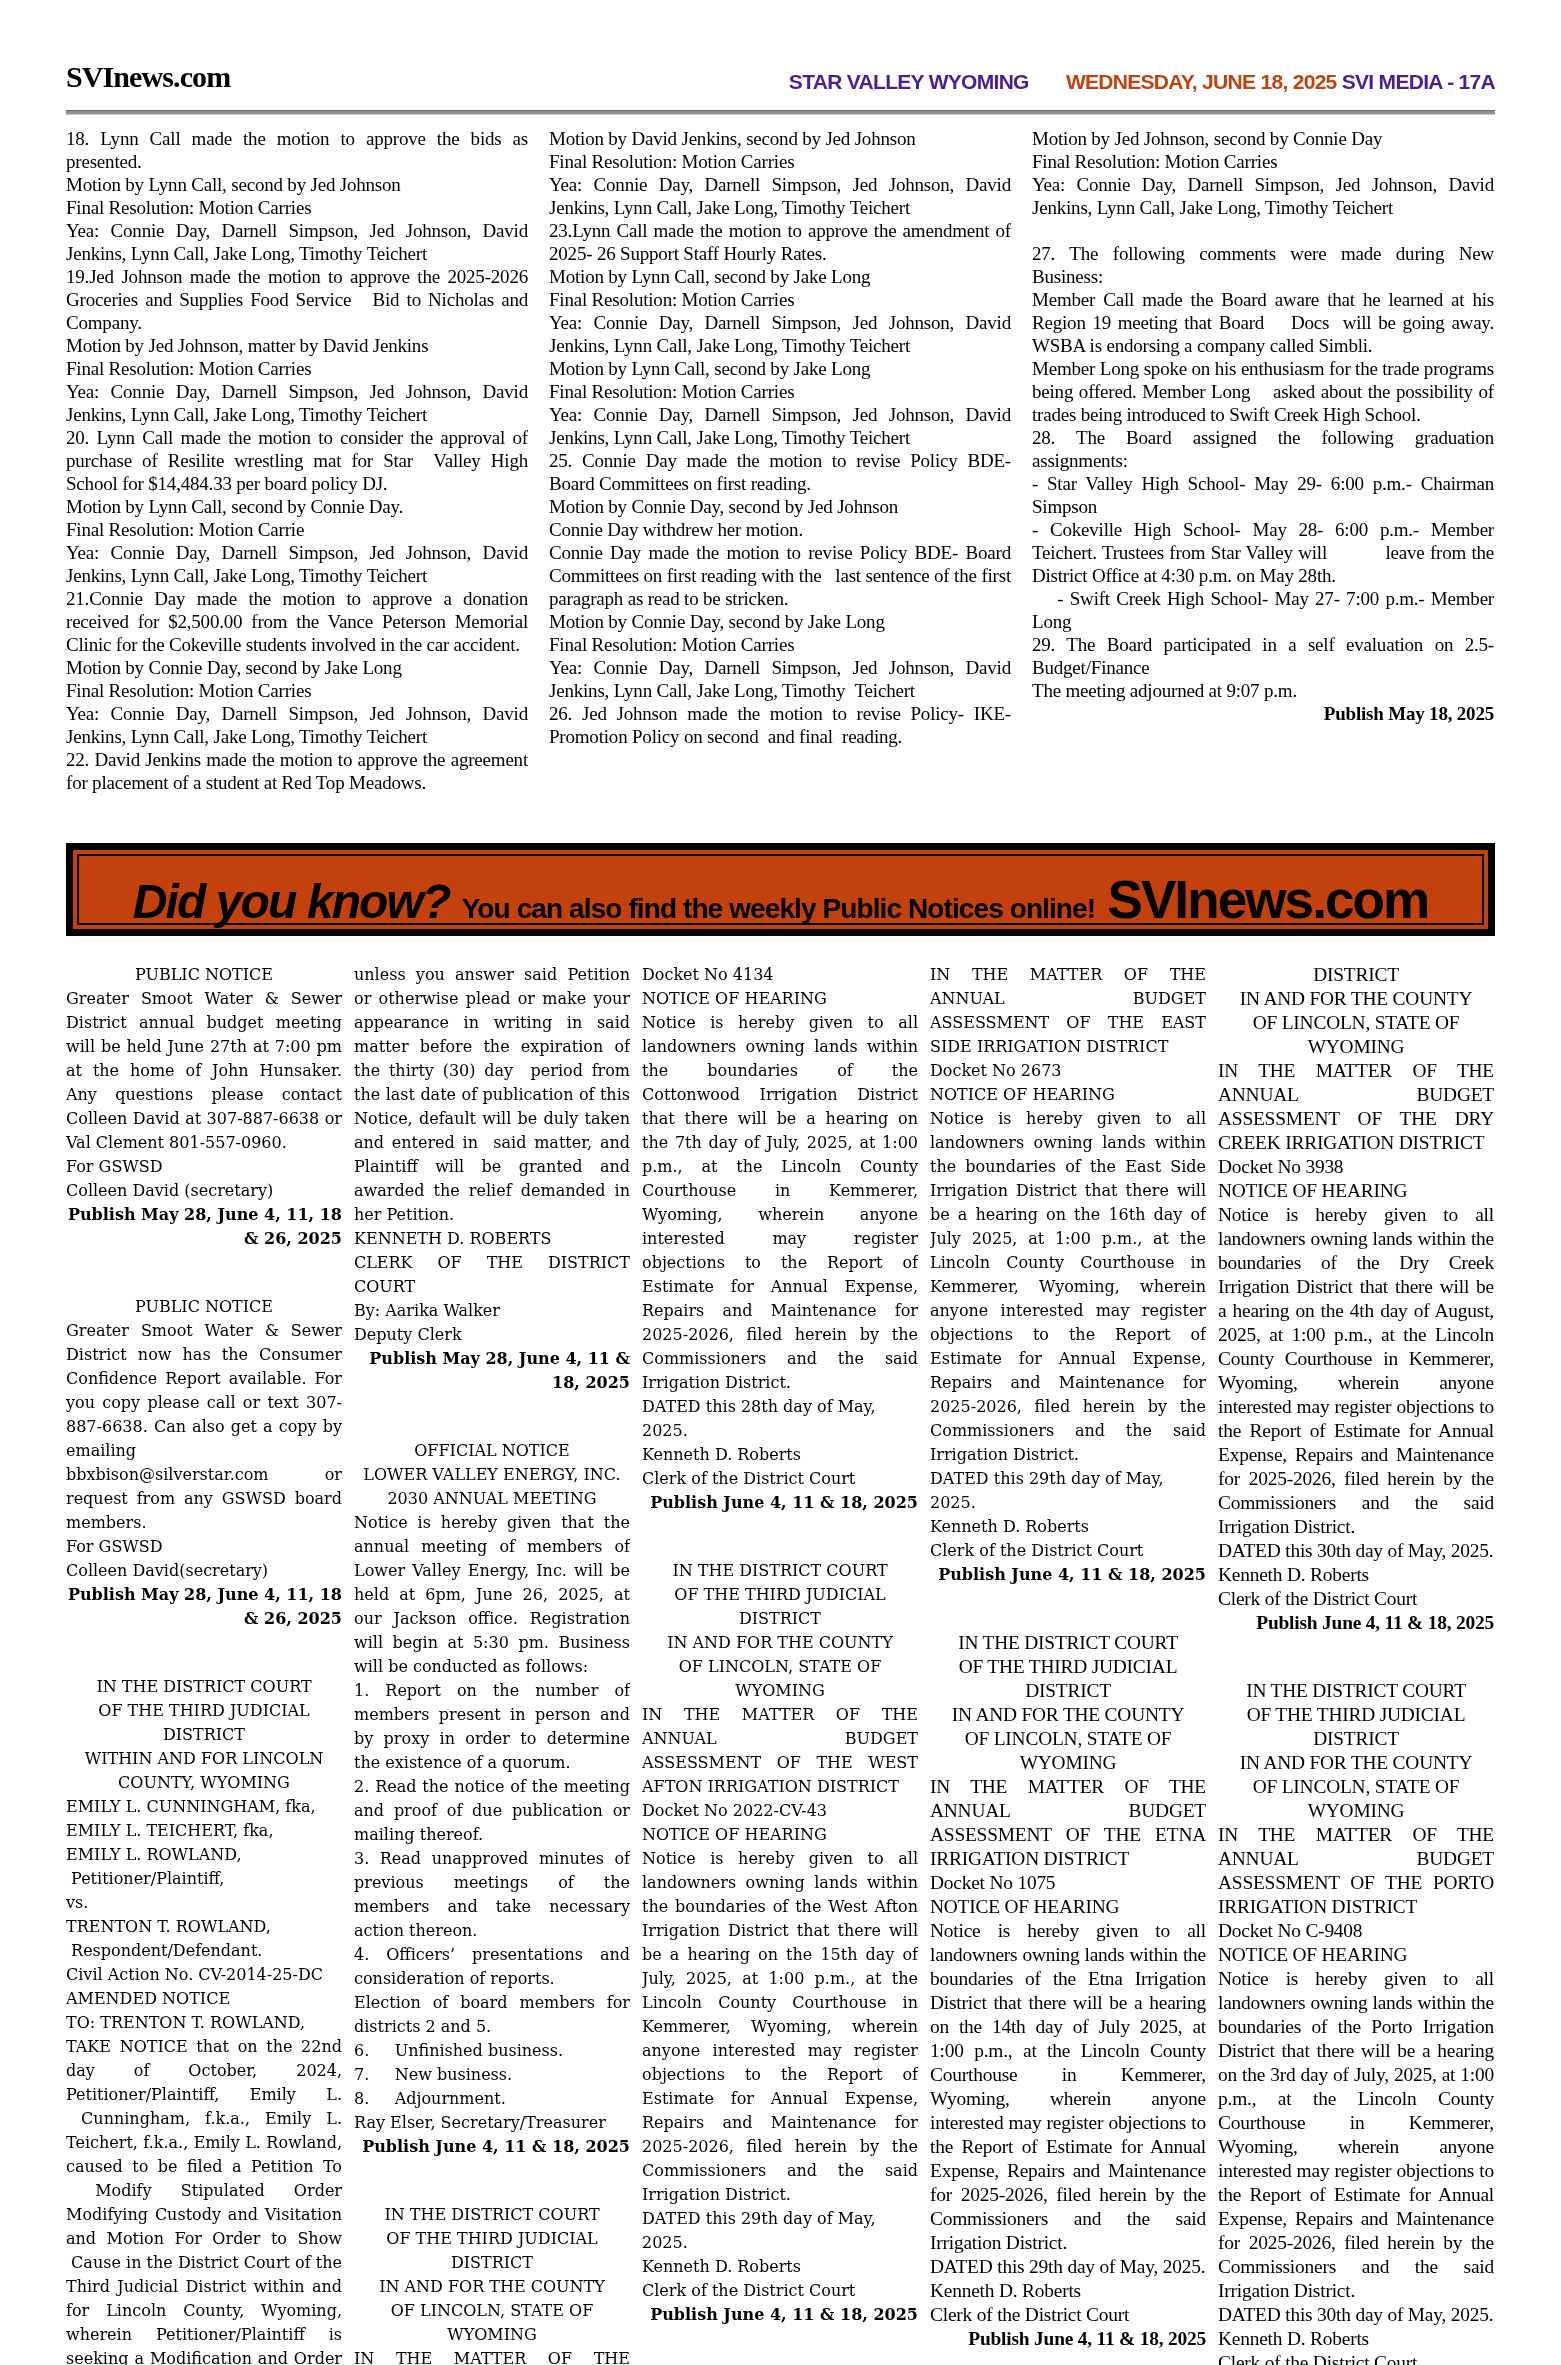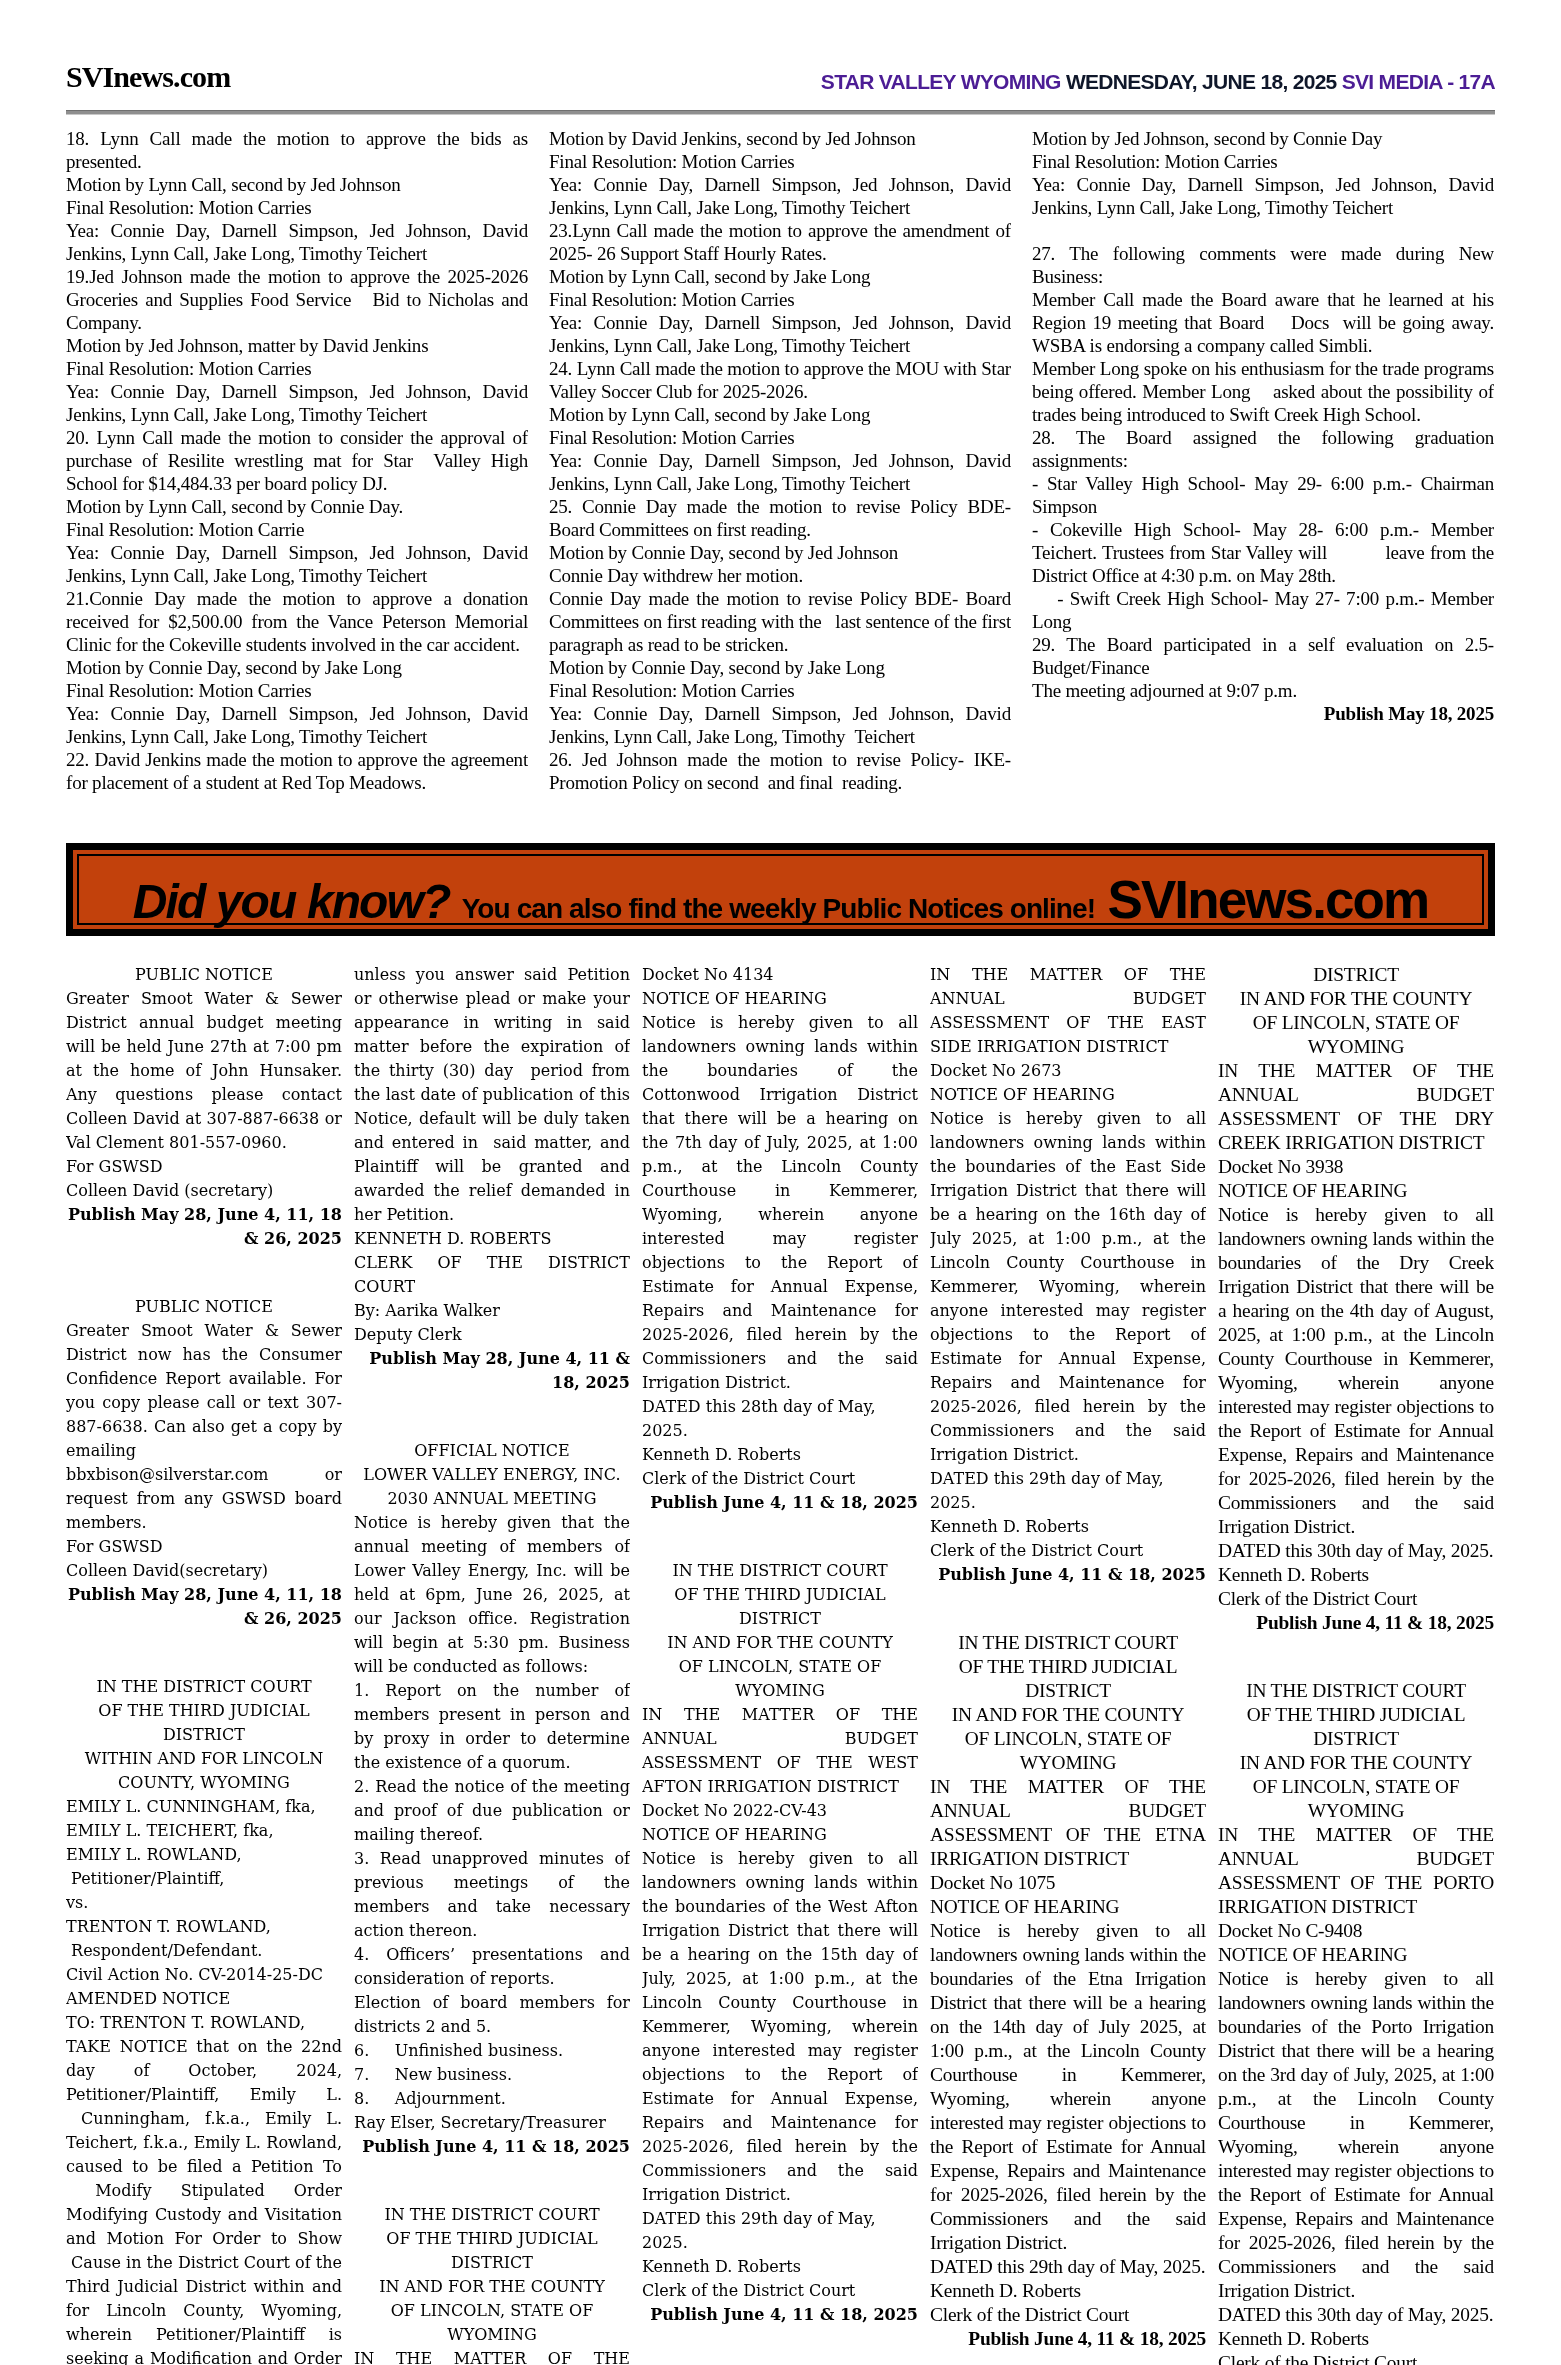--- a/index.html
+++ b/index.html
@@ -2,21 +2,21 @@
 <html style="font-size:7.6px"><head>
 <meta charset="utf-8">
 <style>
   html,body{margin:0;padding:0;background:#e8e8e8;}
   .page{position:relative;width:1561px;height:2413px;background:#ffffff;color:#000;overflow:hidden;}
   
   .masthead{position:absolute;left:66px;right:66px;top:56px;height:38px;display:flex;justify-content:space-between;align-items:flex-end;}
   .site-name{font-family:"Liberation Serif",serif;font-weight:700;font-size:30px;letter-spacing:-0.9px;}
   .mast-right{font-family:"Liberation Sans",sans-serif;font-weight:700;font-size:21px;letter-spacing:-0.7px;white-space:nowrap;}
   .gray{color:#4c1d95;}
-  .mast-right .blk{color:#0f172a;}
+  .mast-right .blk{color:#c2410c;margin-left:32px;}
   .top-rule{position:absolute;left:66px;right:66px;top:110px;height:2.8px;background:#8f8f8f;border-bottom:1.4px solid #c8c8c8;border-top:0.5px solid #6f6f6f;}
   
   .minutes{position:absolute;left:66px;top:127px;width:1429px;height:681px;display:flex;gap:21px;overflow:hidden;}
   .minutes .col{width:462px;overflow:hidden;}
   
   .banner-outer{position:absolute;left:66px;right:66px;top:843px;height:93px;border:7.6px solid #000;padding:4.3px;box-sizing:border-box;background:#c2410c;}
   .banner-inner{border:2.4px solid #000;height:100%;box-sizing:border-box;display:flex;align-items:baseline;justify-content:center;gap:12.3px;padding-top:12.3px;font-family:"Liberation Sans",sans-serif;}
   .banner-lead{font-size:48px;font-weight:700;font-style:italic;letter-spacing:-1.9px;}
   .banner-mid{font-size:28px;font-weight:700;letter-spacing:-0.9px;}
   .banner-site{font-size:53px;font-weight:700;letter-spacing:-1.9px;}
@@ -71,21 +71,20 @@
       </div>
       <div class="col">
         <div class="block f-mins">
           <p class="ln l">Motion by David Jenkins, second by Jed Johnson</p>
           <p class="ln l">Final Resolution: Motion Carries</p>
           <p class="ln j">Yea: Connie Day, Darnell Simpson, Jed Johnson, David Jenkins, Lynn Call, Jake Long, Timothy Teichert</p>
           <p class="ln j">23.Lynn Call made the motion to approve the amendment of 2025- 26 Support Staff Hourly Rates.</p>
           <p class="ln l">Motion by Lynn Call, second by Jake Long</p>
           <p class="ln l">Final Resolution: Motion Carries</p>
           <p class="ln j">Yea: Connie Day, Darnell Simpson, Jed Johnson, David Jenkins, Lynn Call, Jake Long, Timothy Teichert</p>
-          <p class="ln j">24. Lynn Call made the motion to approve the MOU with Star Valley Soccer Club for 2025-2026.</p>
           <p class="ln l">Motion by Lynn Call, second by Jake Long</p>
           <p class="ln l">Final Resolution: Motion Carries</p>
           <p class="ln j">Yea: Connie Day, Darnell Simpson, Jed Johnson, David Jenkins, Lynn Call, Jake Long, Timothy Teichert</p>
           <p class="ln j">25. Connie Day made the motion to revise Policy BDE- Board Committees on first reading.</p>
           <p class="ln l">Motion by Connie Day, second by Jed Johnson</p>
           <p class="ln l">Connie Day withdrew her motion.</p>
           <p class="ln j">Connie Day made the motion to revise Policy BDE- Board Committees on first reading with the &nbsp;&nbsp;last sentence of the first paragraph as read to be stricken.</p>
           <p class="ln l">Motion by Connie Day, second by Jake Long</p>
           <p class="ln l">Final Resolution: Motion Carries</p>
           <p class="ln j">Yea: Connie Day, Darnell Simpson, Jed Johnson, David Jenkins, Lynn Call, Jake Long, Timothy &nbsp;Teichert</p>

